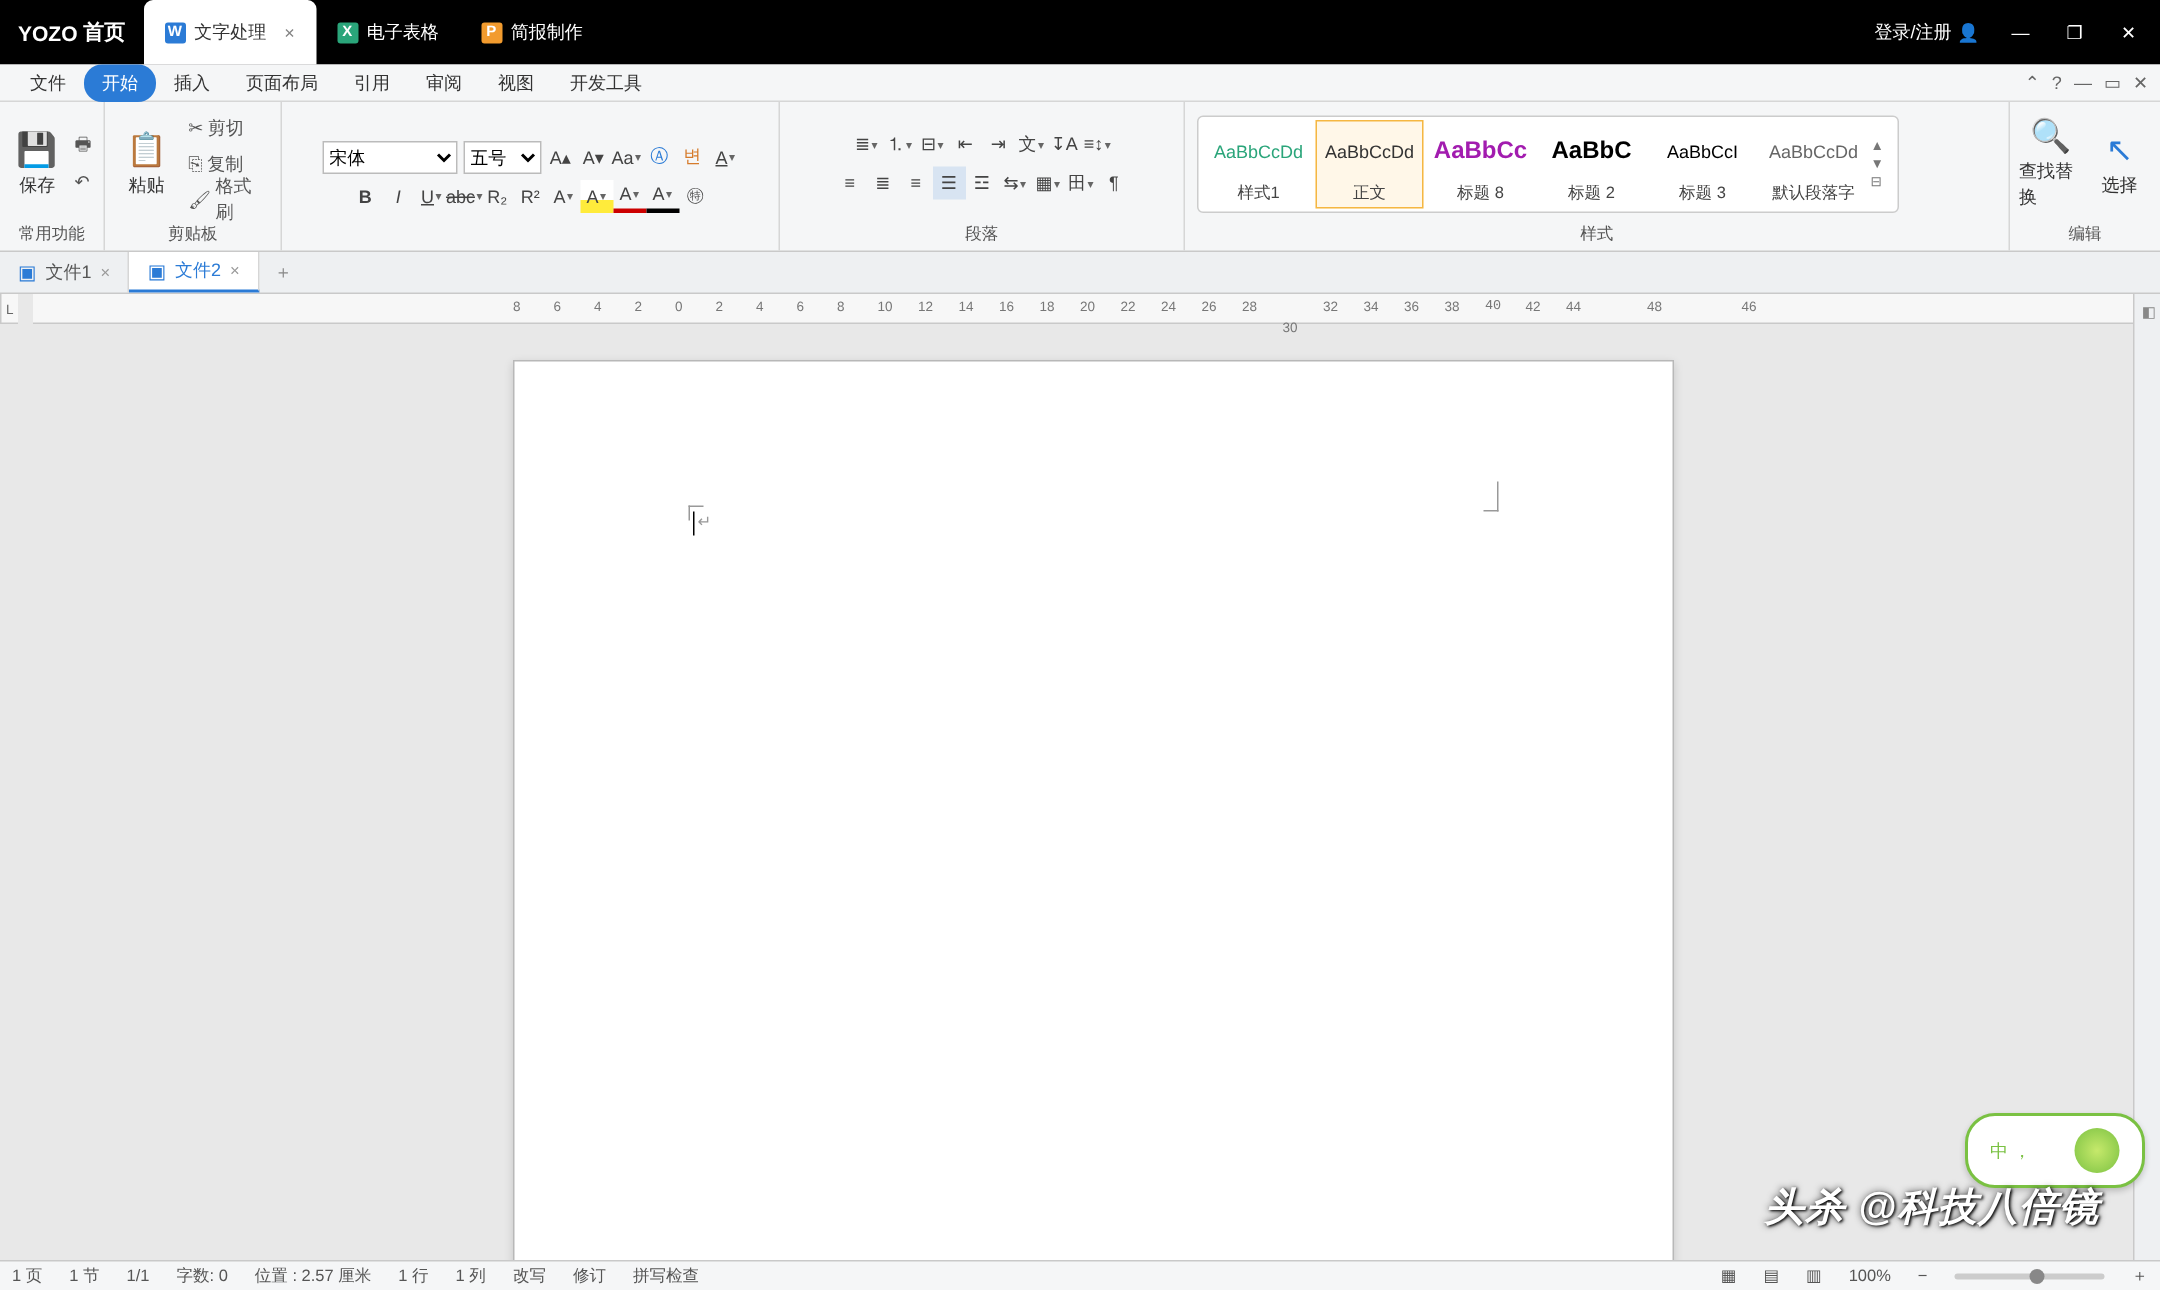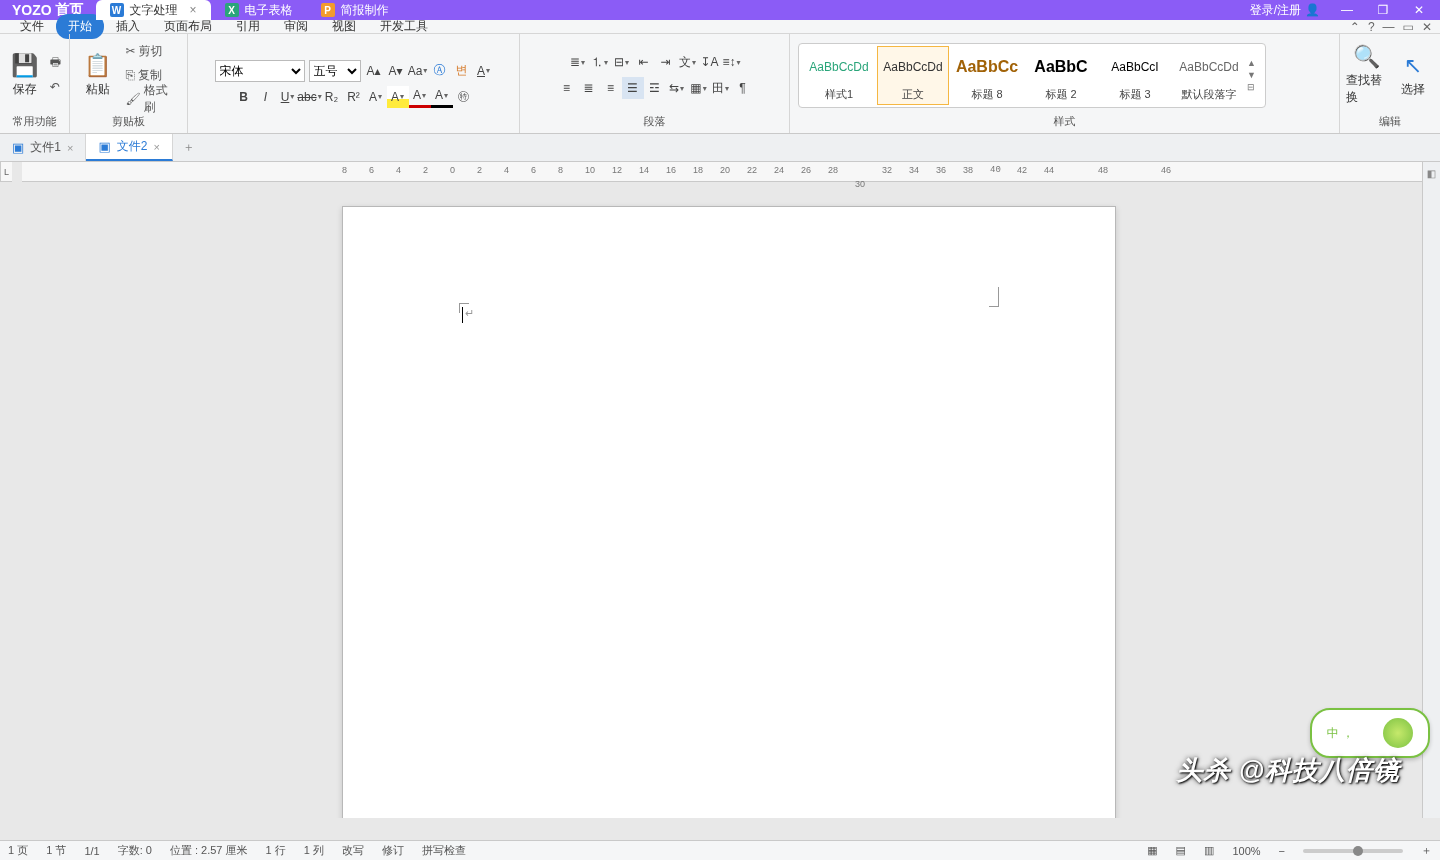--- a/index.html
+++ b/index.html
@@ -1,27 +1,27 @@
 <!DOCTYPE html>
 <html><head>
 <meta charset="utf-8">
 <style>
 * { margin: 0; padding: 0; box-sizing: border-box; font-family: "Microsoft YaHei", Arial, sans-serif; user-select: none; }
 html, body { width: 1440px; height: 860px; overflow: hidden; background: #e8e8e8; }
-.titlebar { height: 20px; background: #8b5cf6; color: #fff; display: flex; align-items: stretch; font-size: 12px; }
+.titlebar { height: 43px; background: #000000; color: #fff; display: flex; align-items: stretch; font-size: 12px; }
 .titlebar .brand { padding: 0 12px; display: flex; align-items: center; font-weight: bold; font-size: 14px; }
 .titlebar .apptab { display: flex; align-items: center; gap: 6px; padding: 0 14px; cursor: pointer; position: relative; }
 .titlebar .apptab.active { background: #fff; color: #333; border-radius: 6px 6px 0 0; }
 .titlebar .apptab .icon { width: 14px; height: 14px; display: inline-flex; align-items: center; justify-content: center; border-radius: 2px; color: #fff; font-size: 10px; font-weight: bold; }
 .titlebar .apptab .close { margin-left: 6px; opacity: .6; }
 .titlebar .spacer { flex: 1; }
 .titlebar .right { display: flex; align-items: center; gap: 6px; padding-right: 6px; }
 .titlebar .right .login { display: flex; align-items: center; gap: 4px; padding: 0 6px; cursor: pointer; }
 .titlebar .right .winbtn { width: 30px; display: flex; align-items: center; justify-content: center; cursor: pointer; }
-.menubar { height: 14px; background: #f5f6f7; border-bottom: 1px solid #d6d6d6; display: flex; align-items: center; font-size: 12px; color: #333; }
+.menubar { height: 25px; background: #f5f6f7; border-bottom: 1px solid #d6d6d6; display: flex; align-items: center; font-size: 12px; color: #333; }
 .menubar .menuitem { padding: 4px 12px; cursor: pointer; }
 .menubar .menuitem.active { background: #2b7bd6; color: #fff; border-radius: 12px; }
 .menubar .mspacer { flex: 1; }
 .menubar .mright { display: flex; align-items: center; gap: 8px; padding-right: 8px; color: #666; }
 .menubar .mright span { cursor: pointer; }
 .ribbon { height: 100px; background: #f5f6f7; border-bottom: 1px solid #c9c9c9; display: flex; font-size: 12px; color: #333; }
 .rgroup { border-right: 1px solid #d6d6d6; display: flex; flex-direction: column; padding: 2px 4px; }
 .rgroup .body { flex: 1; display: flex; align-items: center; }
 .rgroup .lbl { text-align: center; font-size: 11px; color: #555; padding-bottom: 2px; }
 .bigbtn { display: flex; flex-direction: column; align-items: center; justify-content: center; width: 48px; cursor: pointer; padding: 2px; }
@@ -228,21 +228,21 @@
       <div class="styles" id="styles">
           <div class="style-item">
             <div class="prev" style="color:#2aa57a;font-weight:normal;font-size:12px">AaBbCcDd</div>
             <div class="nm">样式1</div>
           </div>
           <div class="style-item sel">
             <div class="prev" style="color:#333;font-weight:normal;font-size:12px">AaBbCcDd</div>
             <div class="nm">正文</div>
           </div>
           <div class="style-item">
-            <div class="prev" style="color:#a16207;font-weight:bold;font-size:16px">AaBbCc</div>
+            <div class="prev" style="color:#a21caf;font-weight:bold;font-size:16px">AaBbCc</div>
             <div class="nm">标题 8</div>
           </div>
           <div class="style-item">
             <div class="prev" style="color:#000;font-weight:bold;font-size:16px">AaBbC</div>
             <div class="nm">标题 2</div>
           </div>
           <div class="style-item">
             <div class="prev" style="color:#000;font-weight:normal;font-size:12px">AaBbCcI</div>
             <div class="nm">标题 3</div>
           </div>

